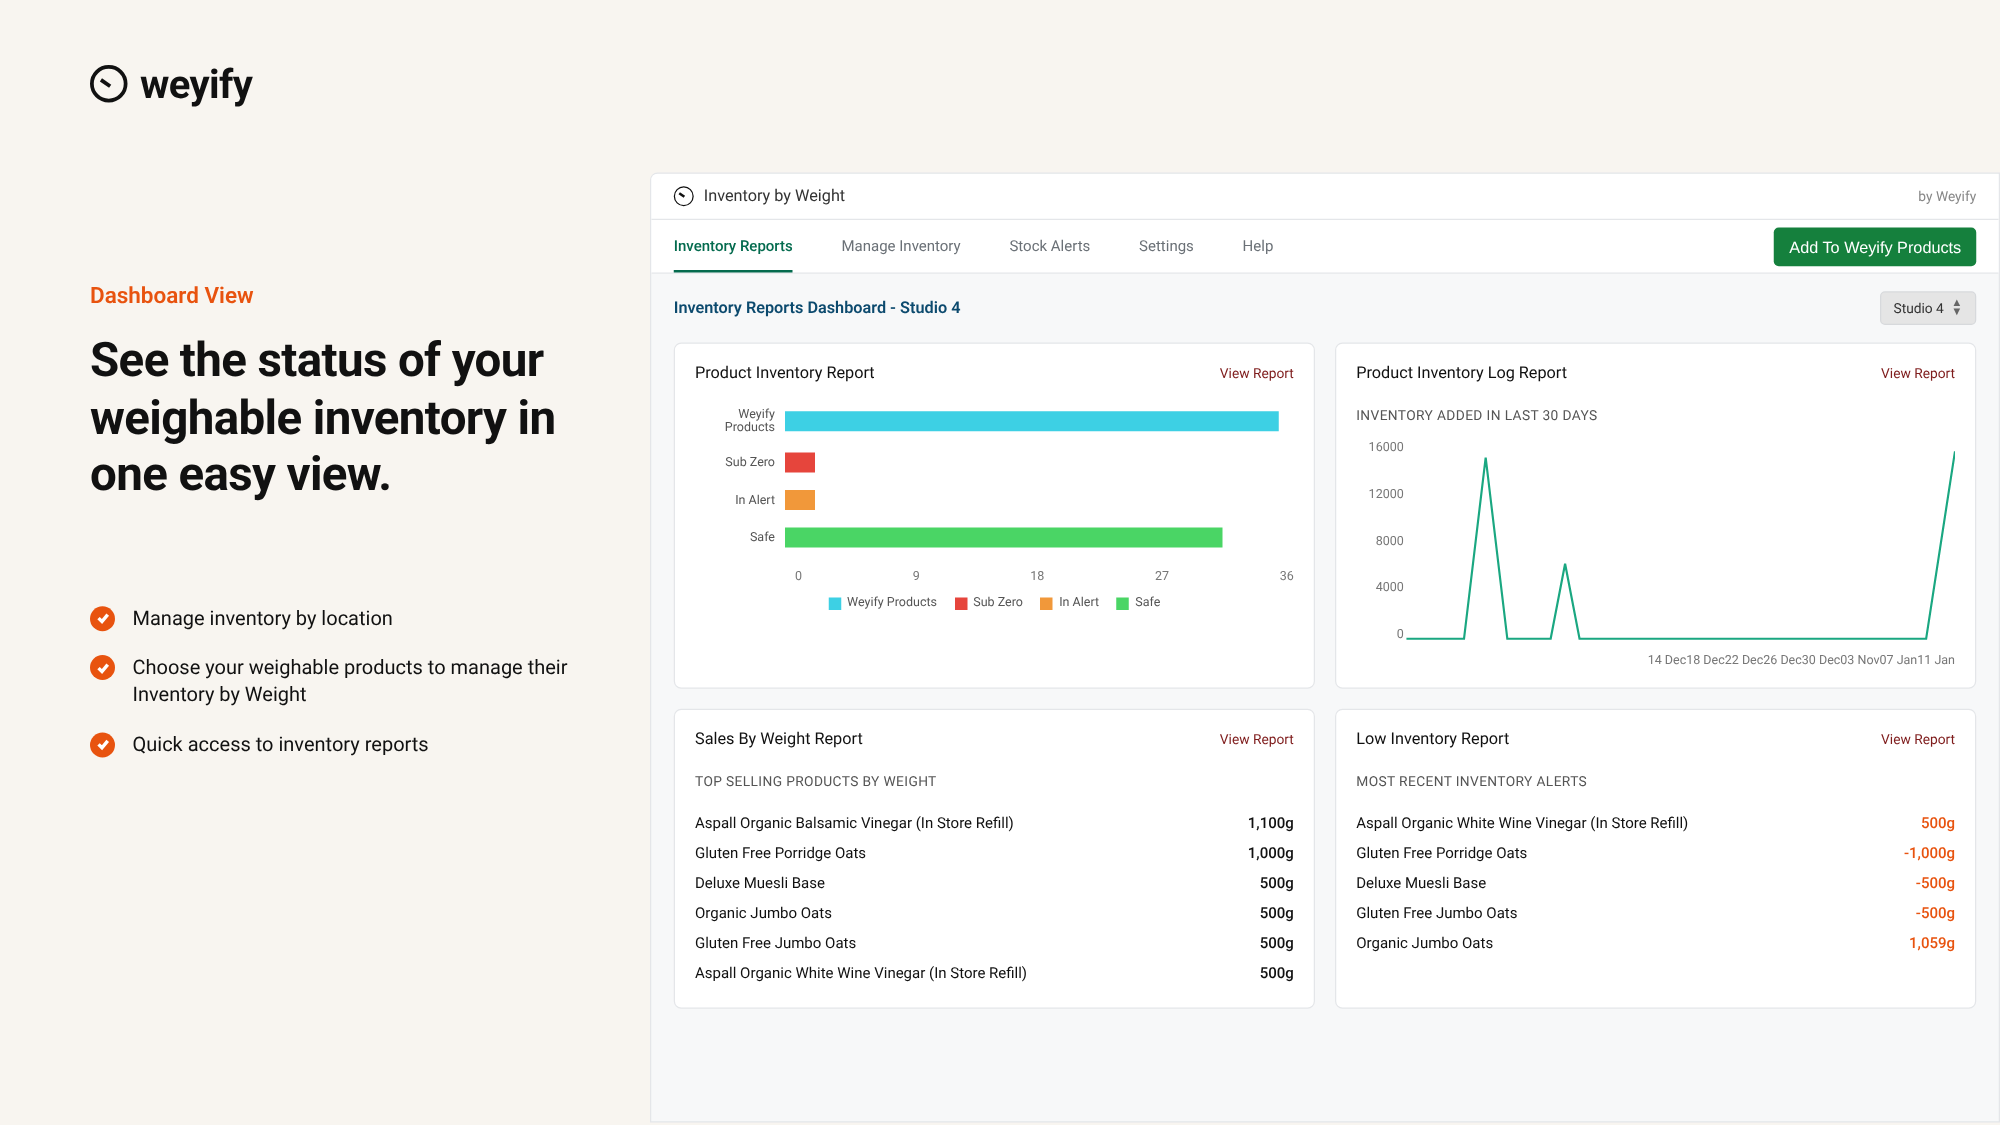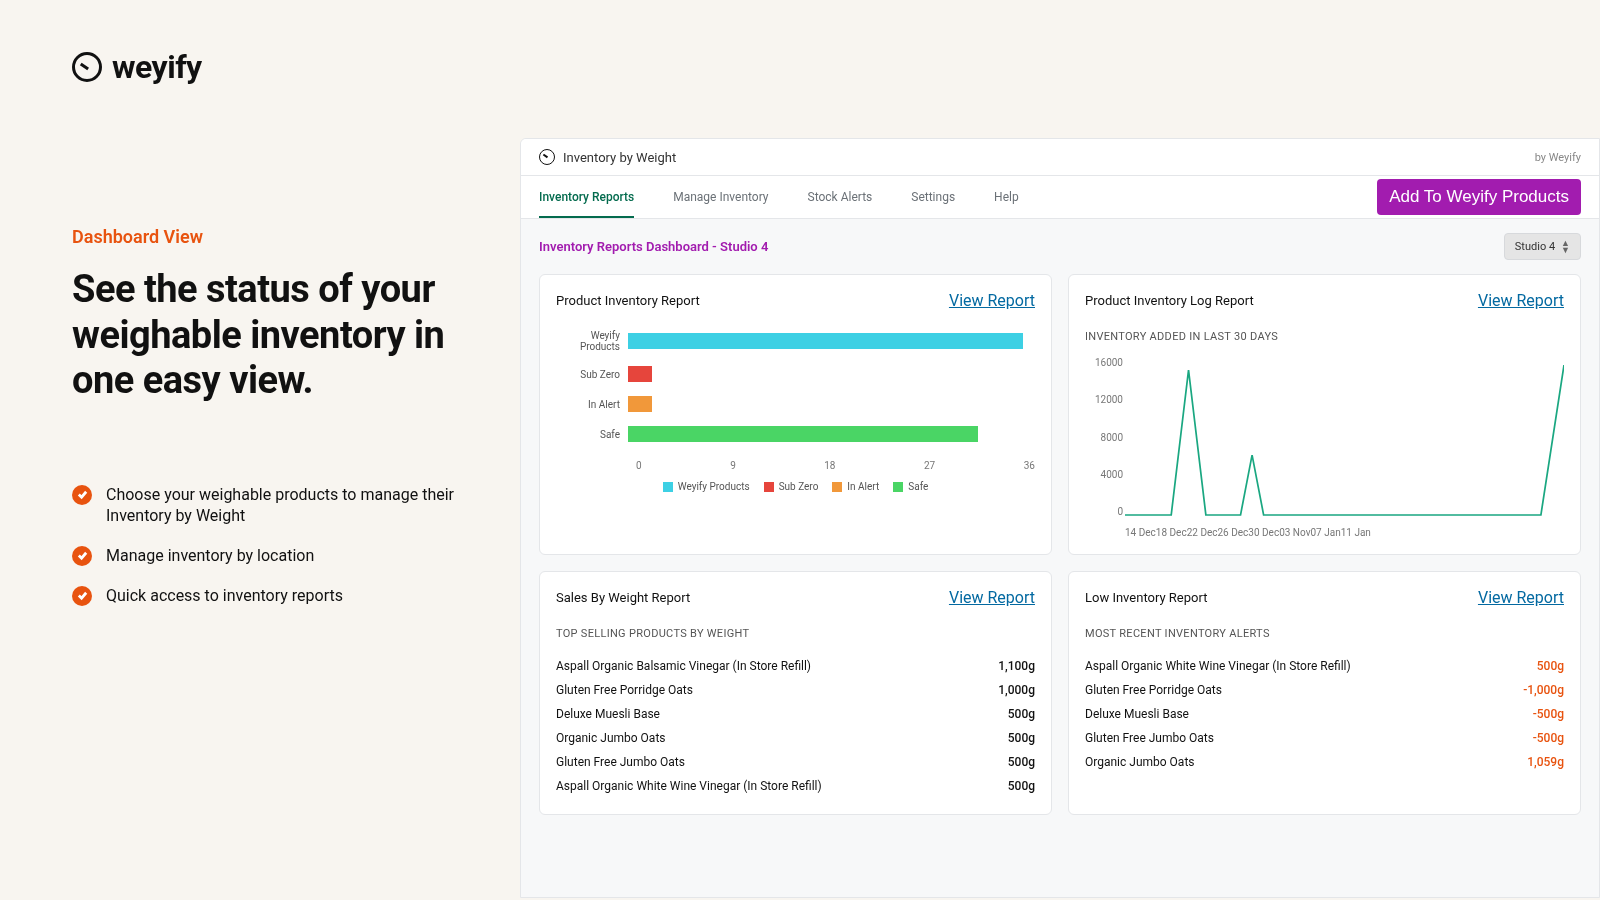--- a/index.html
+++ b/index.html
@@ -130,35 +130,35 @@
   padding: 14px 0 12px;
   border-bottom: 2px solid transparent;
   cursor: pointer;
 }
 .tab.active {
   color: #046b4e;
   border-bottom-color: #046b4e;
   font-weight: 500;
 }
 .primary-btn {
-  background: #a21caf;
+  background: #15803d;
   color: #fff;
   border: none;
   border-radius: 4px;
   padding: 8px 12px;
-  font-size: 17px;
+  font-size: 13px;
   cursor: pointer;
 }
 .subheader {
   display: flex;
   justify-content: space-between;
   align-items: center;
   padding: 14px 18px;
 }
-.sub-title { font-size: 13px; font-weight: 600; color: #a21caf; }
+.sub-title { font-size: 13px; font-weight: 600; color: #0c4a6e; }
 .location-select {
   background: #e5e5e5;
   border: 1px solid #d7d9dc;
   border-radius: 4px;
   padding: 6px 10px;
   font-size: 11px;
   color: #333;
   display: flex;
   align-items: center;
   gap: 6px;
@@ -178,39 +178,39 @@
   border-radius: 6px;
   padding: 16px;
 }
 .card-head {
   display: flex;
   justify-content: space-between;
   align-items: center;
   margin-bottom: 20px;
 }
 .card-title { font-size: 13px; font-weight: 400; }
-.view-link { font-size: 16px; color: #0369a1; cursor: pointer; text-decoration: underline; }
+.view-link { font-size: 11px; color: #7f1d1d; cursor: pointer; }
 .card-sub { font-size: 11px; letter-spacing: 0.3px; color: #555; margin-bottom: 14px; }
 
 
 .bar-chart { font-size: 10px; color: #555; }
 .bar-row { display: flex; align-items: center; margin-bottom: 14px; }
 .bar-label { width: 72px; text-align: right; padding-right: 8px; }
 .bar-track { flex: 1; height: 16px; position: relative; }
 .bar-fill { height: 100%; }
 .bar-axis { display: flex; margin-left: 80px; justify-content: space-between; padding: 4px 0 10px; color: #777;}
 .bar-legend { display: flex; gap: 14px; justify-content: center; font-size: 10px;}
 .bar-legend span { display: flex; align-items: center; gap: 5px; color:#555; }
 .sw { width: 10px; height: 10px; display: inline-block; }
 
 
 .line-chart { position: relative; }
 .line-chart svg { width: 100%; height: 160px; }
 .y-axis { position: absolute; left: 0; top: 0; height: 160px; display: flex; flex-direction: column-reverse; justify-content: space-between; font-size: 10px; color:#777; }
-.x-axis-line { display: flex; justify-content: flex-start; font-size: 10px; color:#777; margin-top: 6px; padding-left: 40px;}
+.x-axis-line { display: flex; justify-content: flex-end; font-size: 10px; color:#777; margin-top: 6px; padding-left: 40px;}
 
 
 .data-row { display: flex; justify-content: space-between; font-size: 12px; padding: 5px 0; }
 .data-row .val { font-weight: 500; }
 .alert-val { color: #e8530f; font-weight: 500; }
 </style>
 </head>
 <body>
 
 <div class="page">
@@ -221,29 +221,29 @@
     </div>
     <div class="eyebrow">Dashboard View</div>
     <h1 class="headline">See the status of your weighable inventory in one easy view.</h1>
     <ul class="feature-list">
       <li>
         <span class="check">
             <svg viewBox="0 0 12 12">
               <path d="M2 6 L5 9 L10 3"></path>
             </svg>
           </span>
-        <span>Choose your weighable products to manage their Inventory by Weight</span>
+        <span>Manage inventory by location</span>
       </li>
       <li>
         <span class="check">
             <svg viewBox="0 0 12 12">
               <path d="M2 6 L5 9 L10 3"></path>
             </svg>
           </span>
-        <span>Manage inventory by location</span>
+        <span>Choose your weighable products to manage their Inventory by Weight</span>
       </li>
       <li>
         <span class="check">
             <svg viewBox="0 0 12 12">
               <path d="M2 6 L5 9 L10 3"></path>
             </svg>
           </span>
         <span>Quick access to inventory reports</span>
       </li>
     </ul>

